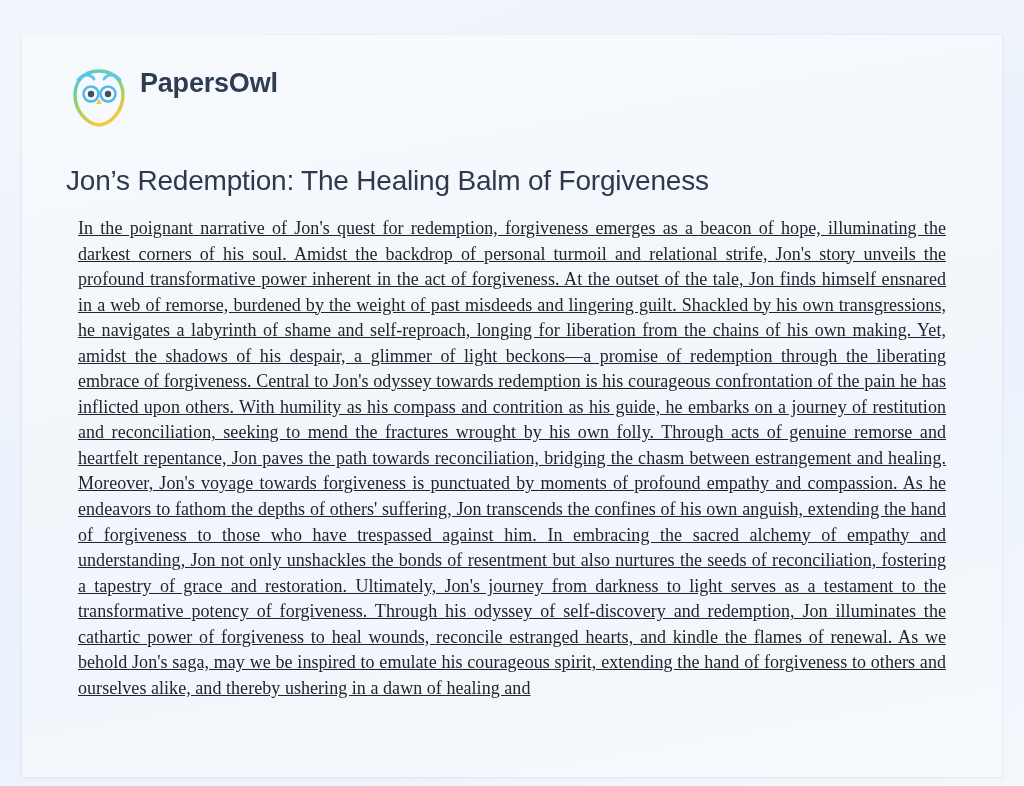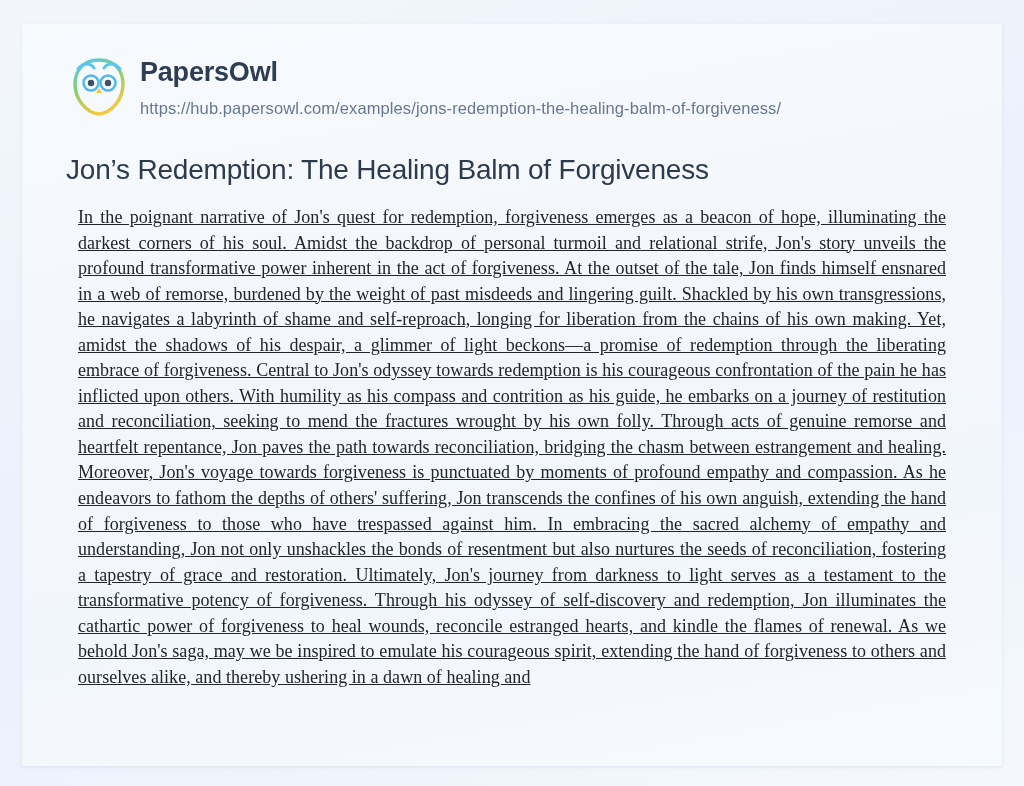--- a/index.html
+++ b/index.html
@@ -11,21 +11,21 @@
     width: 1024px;
     height: 786px;
     font-family: "Liberation Sans", sans-serif;
     overflow: hidden;
   }
   #page {
     position: relative;
     width: 1024px;
     height: 786px;
     box-sizing: border-box;
-    padding: 24px 22px 22px 22px;
+    padding: 35px 22px 22px 22px;
     background: linear-gradient(160deg, #f2f6fc 0%, #eef3fb 30%, #eaf1fb 55%, #f4f8fd 100%);
   }
   #sheet {
     position: relative;
     width: 980px;
     height: 742px;
     margin: 0 auto;
     background: linear-gradient(170deg, #f7fafd 0%, #f3f7fc 40%, #f1f6fc 70%, #f7fafd 100%);
     box-shadow: 0 1px 3px rgba(120,140,170,0.18);
     box-sizing: border-box;
@@ -115,21 +115,20 @@
           <circle cx="21" cy="27" r="7.5" fill="none" stroke="#53b9e8" stroke-width="2.6"></circle>
           <circle cx="38" cy="27" r="7.5" fill="none" stroke="#53b9e8" stroke-width="2.6"></circle>
           <circle cx="21" cy="27" r="3.2" fill="#3f5163"></circle>
           <circle cx="38" cy="27" r="3.2" fill="#3f5163"></circle>
           <path d="M29 32 L26 37 L32 37 Z" fill="#f2c93d"></path>
         </svg>
       </div>
 
       <div class="brand-block">
         <div class="brand-name">PapersOwl</div>
-        <div class="site-url">https://hub.papersowl.com/examples/jons-redemption-the-healing-balm-of-forgiveness/</div>
       </div>
 
     </div>
 
     <div class="article">
       <h1 class="article-title">Jon’s Redemption: The Healing Balm of Forgiveness</h1>
       <p class="article-body">In the poignant narrative of Jon's quest for redemption, forgiveness emerges as a beacon of hope, illuminating the darkest corners of his soul. Amidst the backdrop of personal turmoil and relational strife, Jon's story unveils the profound transformative power inherent in the act of forgiveness. At the outset of the tale, Jon finds himself ensnared in a web of remorse, burdened by the weight of past misdeeds and lingering guilt. Shackled by his own transgressions, he navigates a labyrinth of shame and self-reproach, longing for liberation from the chains of his own making. Yet, amidst the shadows of his despair, a glimmer of light beckons—a promise of redemption through the liberating embrace of forgiveness. Central to Jon's odyssey towards redemption is his courageous confrontation of the pain he has inflicted upon others. With humility as his compass and contrition as his guide, he embarks on a journey of restitution and reconciliation, seeking to mend the fractures wrought by his own folly. Through acts of genuine remorse and heartfelt repentance, Jon paves the path towards reconciliation, bridging the chasm between estrangement and healing. Moreover, Jon's voyage towards forgiveness is punctuated by moments of profound empathy and compassion. As he endeavors to fathom the depths of others' suffering, Jon transcends the confines of his own anguish, extending the hand of forgiveness to those who have trespassed against him. In embracing the sacred alchemy of empathy and understanding, Jon not only unshackles the bonds of resentment but also nurtures the seeds of reconciliation, fostering a tapestry of grace and restoration. Ultimately, Jon's journey from darkness to light serves as a testament to the transformative potency of forgiveness. Through his odyssey of self-discovery and redemption, Jon illuminates the cathartic power of forgiveness to heal wounds, reconcile estranged hearts, and kindle the flames of renewal. As we behold Jon's saga, may we be inspired to emulate his courageous spirit, extending the hand of forgiveness to others and ourselves alike, and thereby ushering in a dawn of healing and</p>
     </div>
 
   </div>

